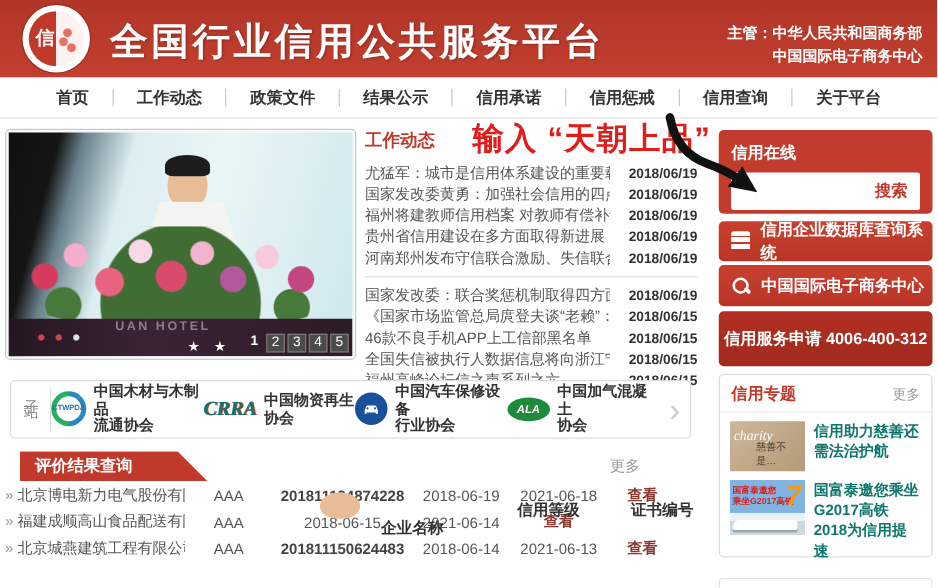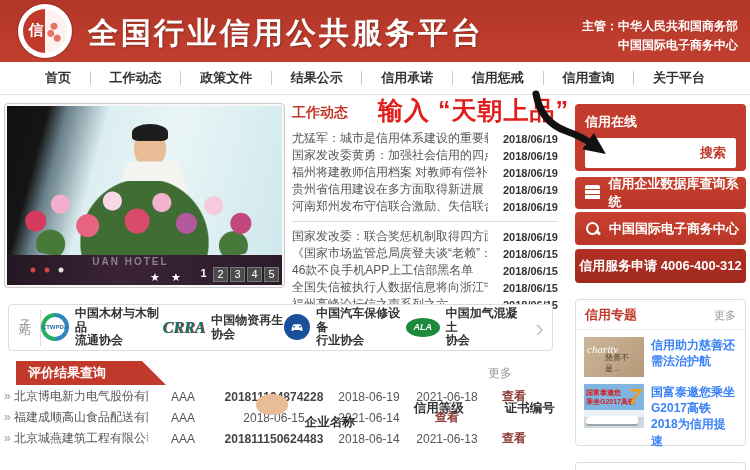--- a/index.html
+++ b/index.html
@@ -91,21 +91,21 @@
   .sb-search-label { color:#fff; font-size:13px; font-weight:bold; }
   .sb-input-wrap { margin-top:7px; background:#fff; height:30px; border-radius:2px;
          display:flex; align-items:center; }
   .sb-input { flex:1; border:none; outline:none; height:26px; width:100px; font-size:13px; padding-left:6px; }
   .sb-search-btn { color:#c0392b; font-size:13px; font-weight:bold; padding:0 10px; cursor:pointer; }
   .sb-btn { position:absolute; left:575px; width:171px; background:linear-gradient(180deg,#c8402f,#b93527);
          border-radius:4px; display:flex; align-items:center; color:#fff; font-size:13px;
          font-weight:bold; padding-left:10px; gap:8px; cursor:pointer; }
   .sb-btn1 { top:177px; height:32px; }
   .sb-btn2 { top:212px; height:33px; }
-  .sb-service { position:absolute; left:575px; top:249px; width:171px; height:34px;
+  .sb-service { position:absolute; left:575px; top:249px; width:171px; height:44px;
          background:linear-gradient(180deg,#b23023,#a02a1e); border-radius:4px; color:#fff;
          font-size:13px; font-weight:bold; display:flex; align-items:center; justify-content:center; cursor:pointer; }
   .db-icon { width:16px; height:16px; display:inline-block;
          background:linear-gradient(#fff 0 4px, transparent 4px 5px, #fff 5px 9px, transparent 9px 10px, #fff 10px 14px, transparent 14px);
          border-radius:2px; }
   .mag-icon { width:16px; height:16px; position:relative; display:inline-block; }
   .mag-icon::before { content:""; position:absolute; left:1px; top:1px; width:9px; height:9px;
          border:2.5px solid #fff; border-radius:50%; }
   .mag-icon::after { content:""; position:absolute; left:10px; top:10px; width:6px; height:3px;
          background:#fff; transform:rotate(45deg); border-radius:2px; }
@@ -149,21 +149,21 @@
   .td.detail { color:#8a3a33; font-weight:bold; cursor:pointer; }
 
   
   .topics { position:absolute; left:575px; top:299px; width:171px; height:147px; background:#fff;
          border:1px solid #ddd; border-radius:4px; }
   .topics-head { display:flex; justify-content:space-between; align-items:center; padding:6px 9px 5px 9px;
          border-bottom:1px solid #eee; }
   .topics-title { color:#c0392b; font-size:13px; font-weight:bold; }
   .topics-more { color:#999; font-size:11px; cursor:pointer; }
   .topic-item { display:flex; gap:7px; padding:7px 8px 0 8px; cursor:pointer; }
-  .topic-title { font-size:12px; color:#3b82f6; font-weight:bold; line-height:1.35; }
+  .topic-title { font-size:12px; color:#0f766e; font-weight:bold; line-height:1.35; }
   .thumb1 { width:60px; height:40px; flex:none; background:linear-gradient(135deg,#cdb69a,#b49a78);
          position:relative; overflow:hidden; }
   .thumb1 .ch { position:absolute; left:3px; top:6px; color:#fff; font-size:11px; font-style:italic;
          font-family:"Liberation Serif","DejaVu Serif",serif; }
   .thumb1 .cs { position:absolute; left:21px; bottom:3px; color:#4a3a28; font-size:8px; }
   .thumb2 { width:60px; height:44px; flex:none; background:linear-gradient(180deg,#7fb5e0 0 60%,#e8f2f8 60% 75%,#cfd8de 75%);
          position:relative; overflow:hidden; }
   .thumb2 .t1 { position:absolute; left:2px; top:4px; color:#d61f1f; font-size:7px; font-weight:bold; line-height:1.3; }
   .thumb2 .d7 { position:absolute; right:3px; top:0; color:#f39c12; font-size:22px; font-weight:bold; font-style:italic; }
   .thumb2 .train { position:absolute; left:2px; bottom:4px; width:52px; height:8px; background:#fff;

